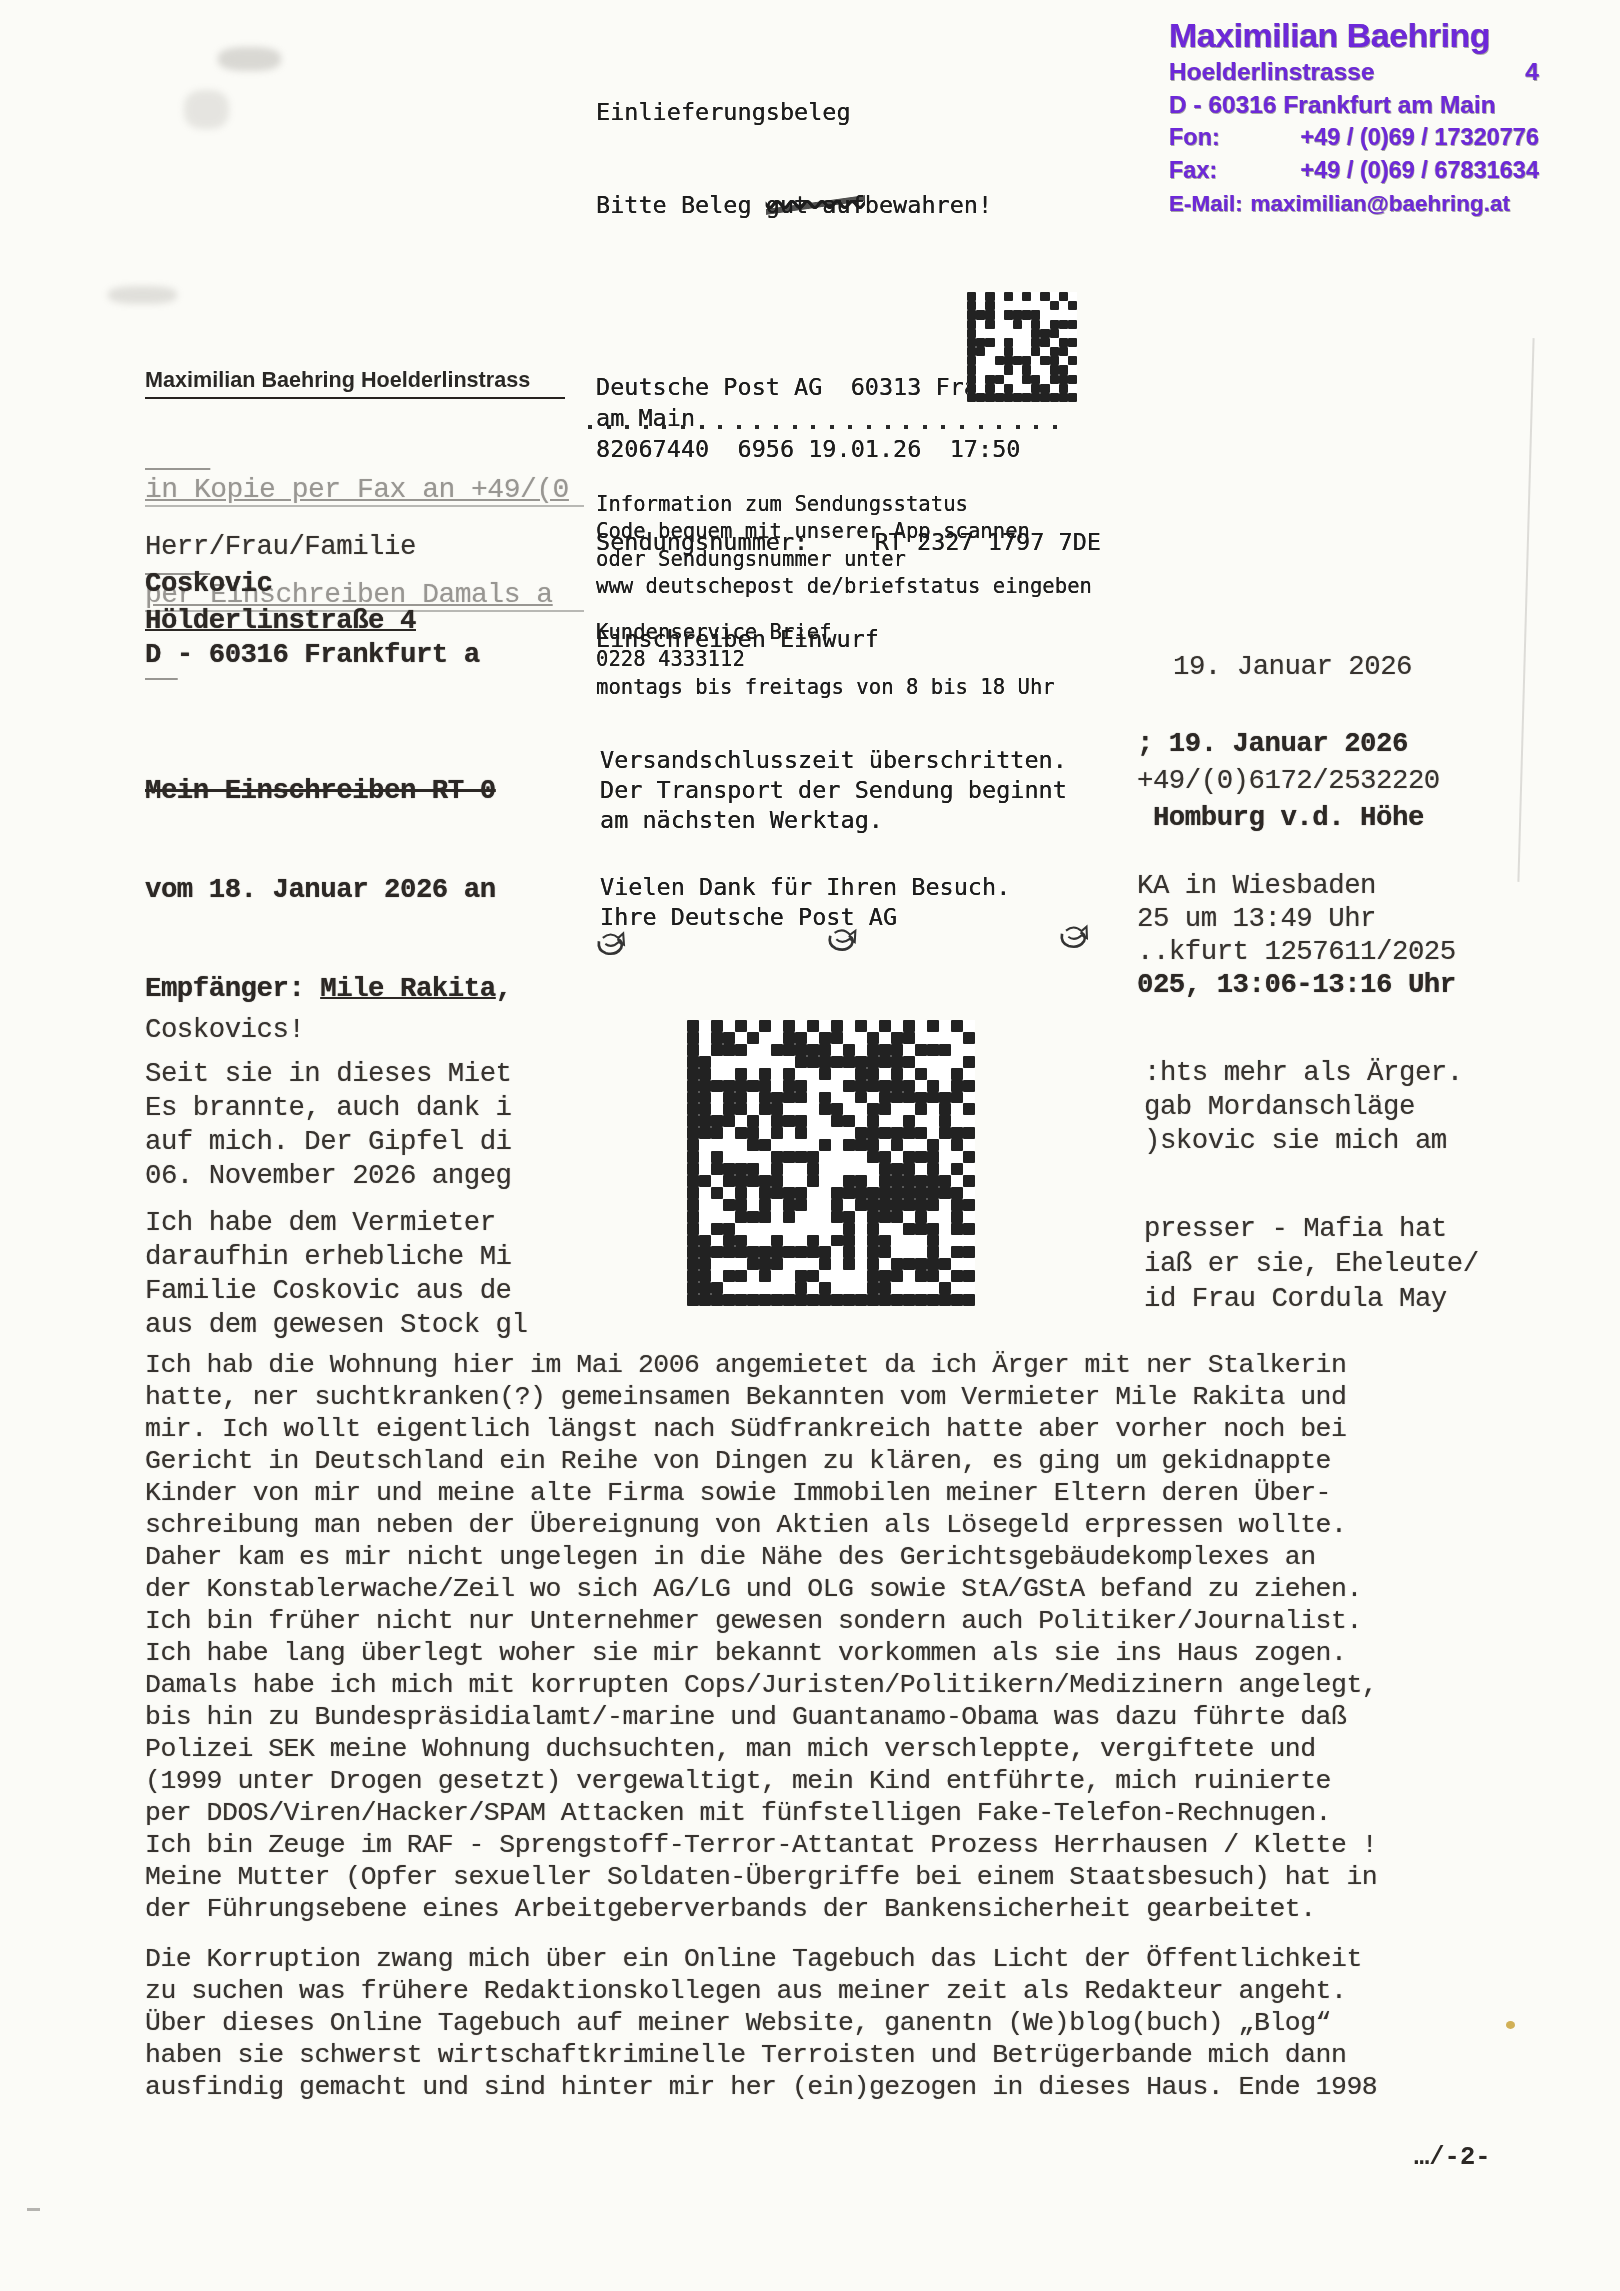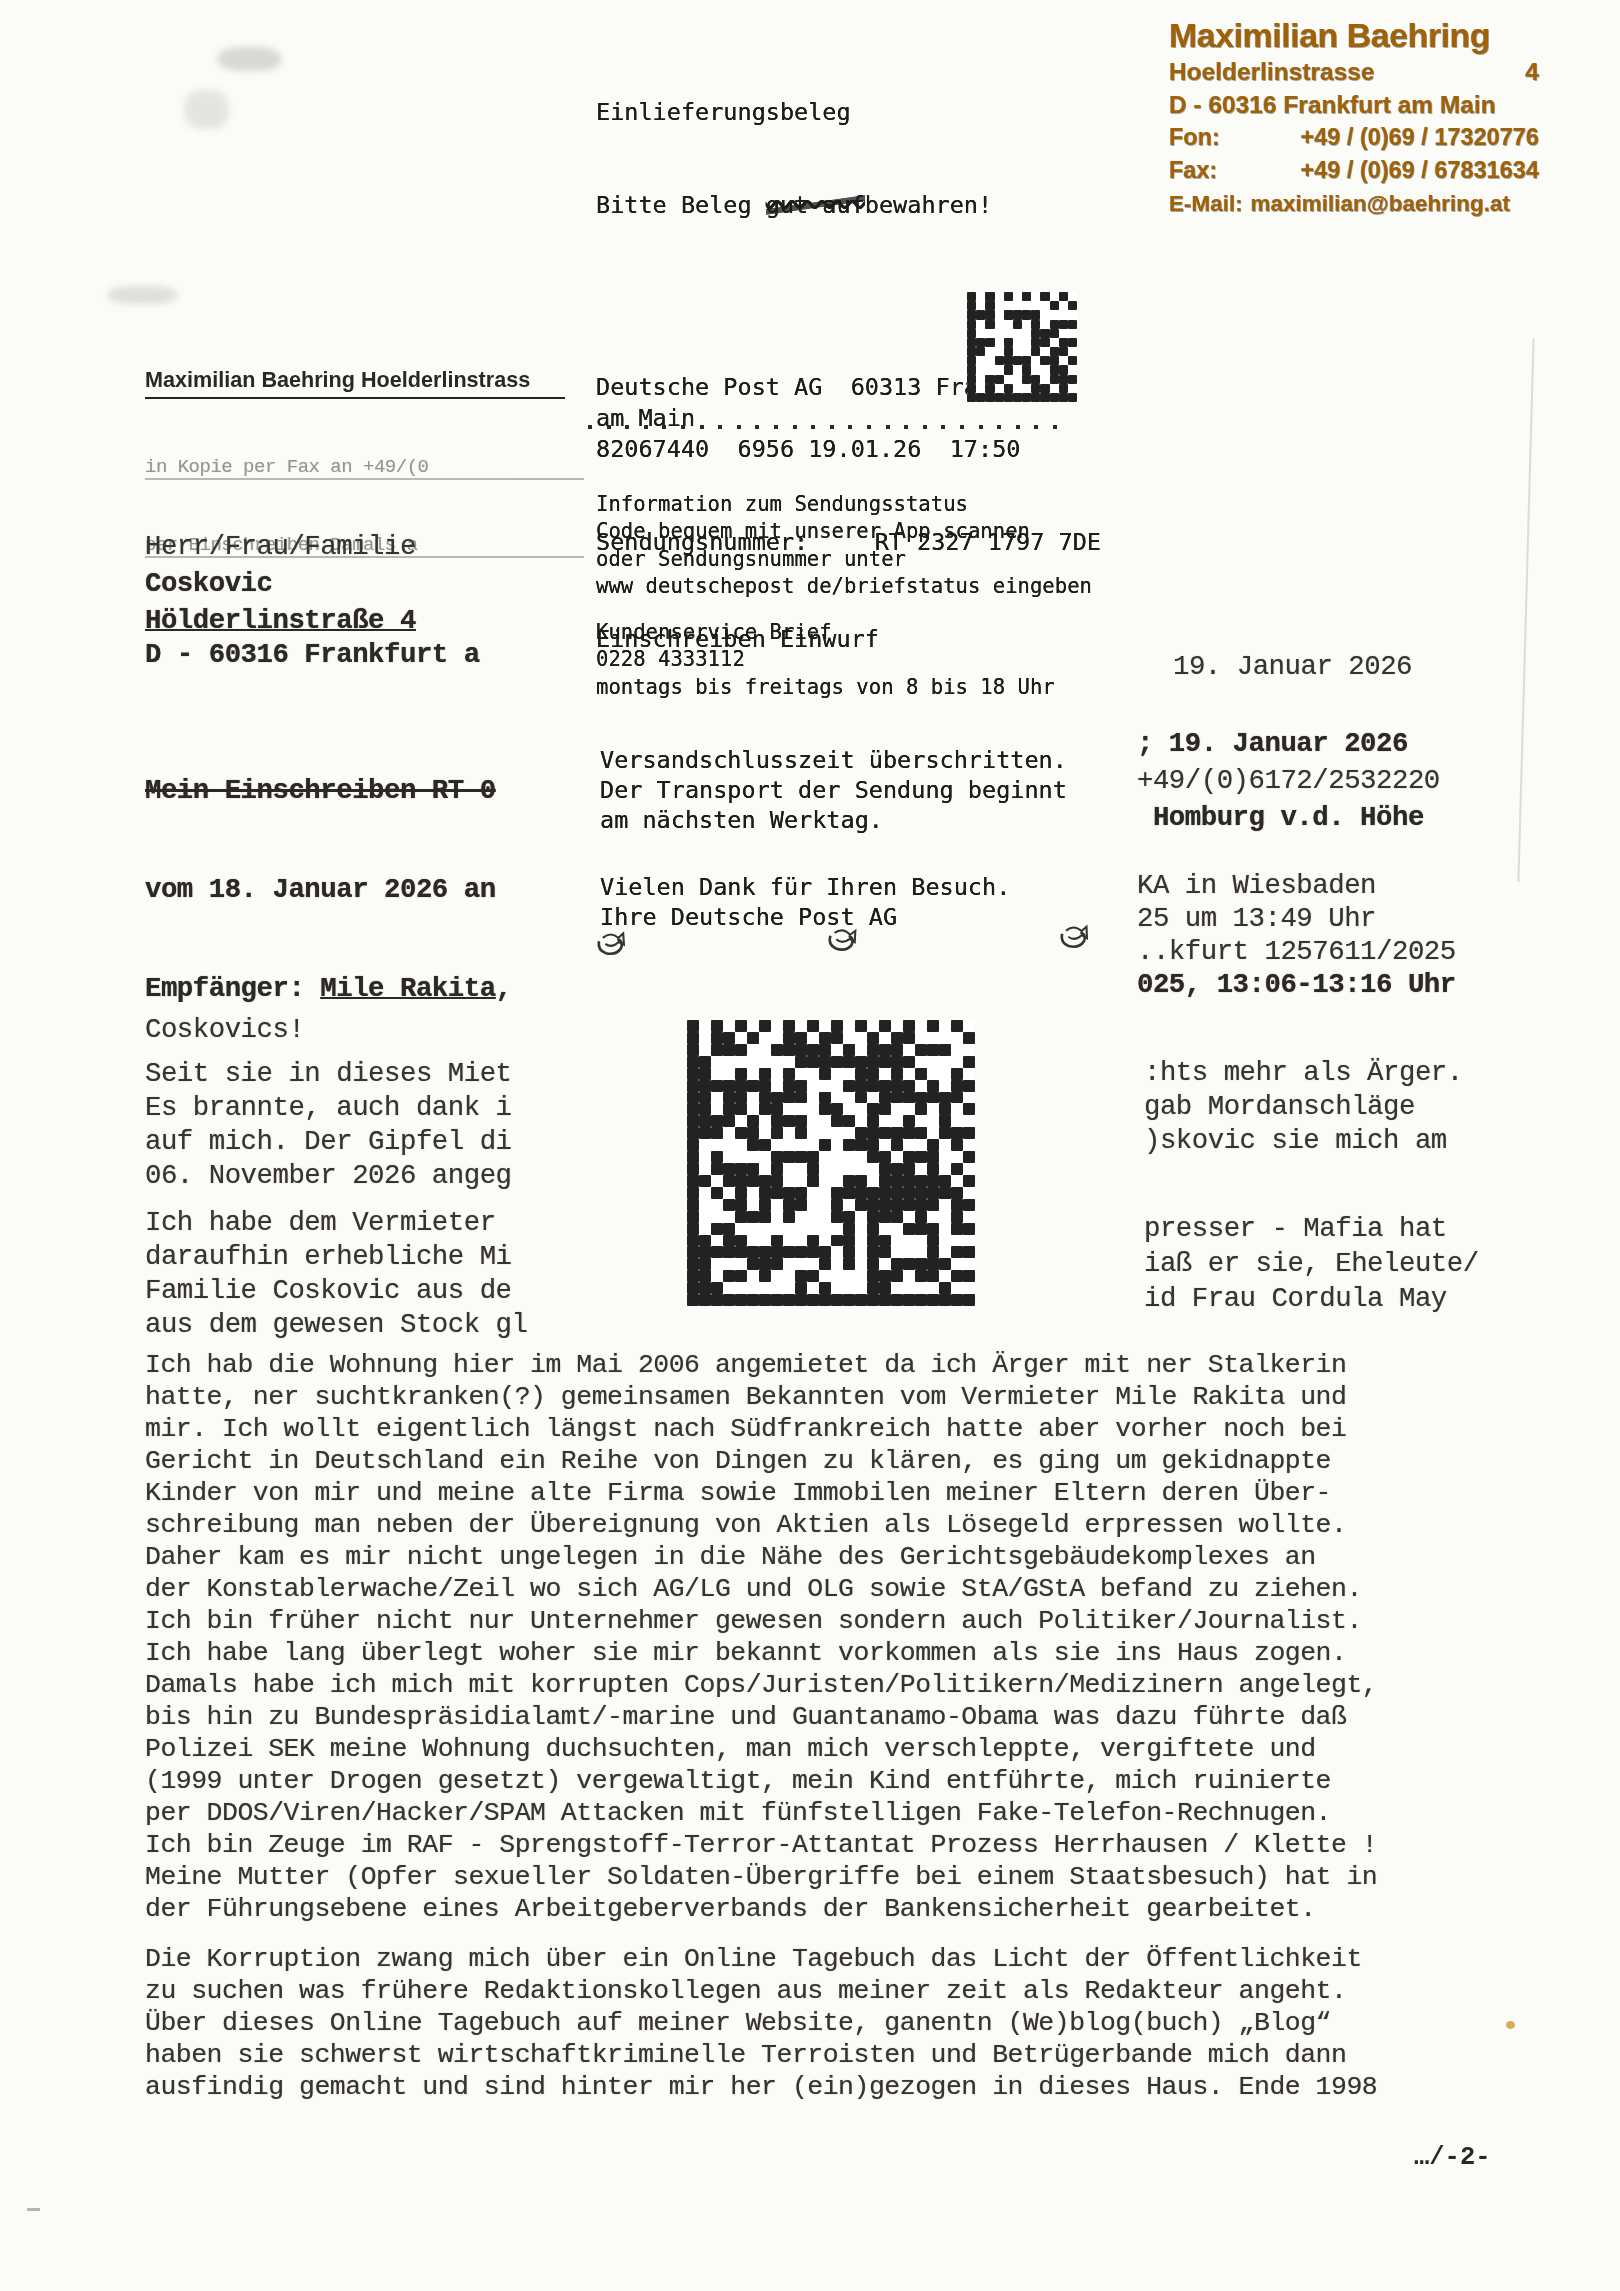--- a/index.html
+++ b/index.html
@@ -34,21 +34,21 @@
   .scribble{
     text-decoration:line-through;
     text-decoration-style:wavy;
     text-decoration-thickness:2.9px;
     background:linear-gradient(172deg,transparent 42%,rgba(25,25,25,.75) 44% 56%,transparent 58%);
   }
 
   
   .fax{
     font-family:"Liberation Sans",sans-serif;font-weight:700;
-    color:#a16207;
+    color:#6d28d9;
     text-shadow:0.6px 0.6px 0 rgba(62,60,58,.45),-0.6px 0 0 rgba(62,60,58,.35);
   }
   .fax-name{font-size:34px;letter-spacing:-0.5px;line-height:39px;}
   .fax-row{display:flex;justify-content:space-between;font-size:24.5px;line-height:33px;}
   .fax-row.tel{font-size:23.5px;}
   .fax-email{font-size:22.5px;line-height:33px;display:flex;gap:7.8px;}
 
   
   .env-sender{
     font-family:"Liberation Sans",sans-serif;font-weight:700;font-size:21.6px;
@@ -202,21 +202,21 @@
       <div style="grid-area: 12 / 7;"></div>
       <div style="grid-area: 12 / 8;"></div>
       <div style="grid-area: 12 / 9;"></div>
       <div style="grid-area: 12 / 10;"></div>
       <div style="grid-area: 12 / 11;"></div>
       <div style="grid-area: 12 / 12;"></div>
     </div>
   <div class="abs dots" style="left:588px;top:425px;width:482px;"></div>
 
   <div class="abs env-sender" style="left:145px;top:367px;">Maximilian Baehring Hoelderlinstrass</div>
-  <div class="abs tw faint" style="left:145px;top:412px;font-size:19px;">
+  <div class="abs tw faint" style="left:145px;top:412px;font-size:28px;text-decoration:underline;">
     <div class="env-faint">in Kopie per Fax an +49/(0</div>
     <div class="env-faint">per Einschreiben Damals a</div>
   </div>
   <div class="abs tw lh37" style="left:145px;top:528px;"><div class="line">Herr/Frau/Familie</div><div class="line b">Coskovic</div><div class="line b ul">Hölderlinstraße 4</div></div>
   <div class="abs tw b" style="left:145px;top:639px;">D - 60316 Frankfurt a</div>
 
   <div class="abs tw lh37" style="left:145px;top:710px;">
     <div class="line b strike">Mein Einschreiben RT 0</div>
     <div class="line b">vom 18. Januar 2026 an</div>
     <div class="line b"><span>Empfänger: </span><span class="ul">Mile Rakita</span><span>,</span></div>

